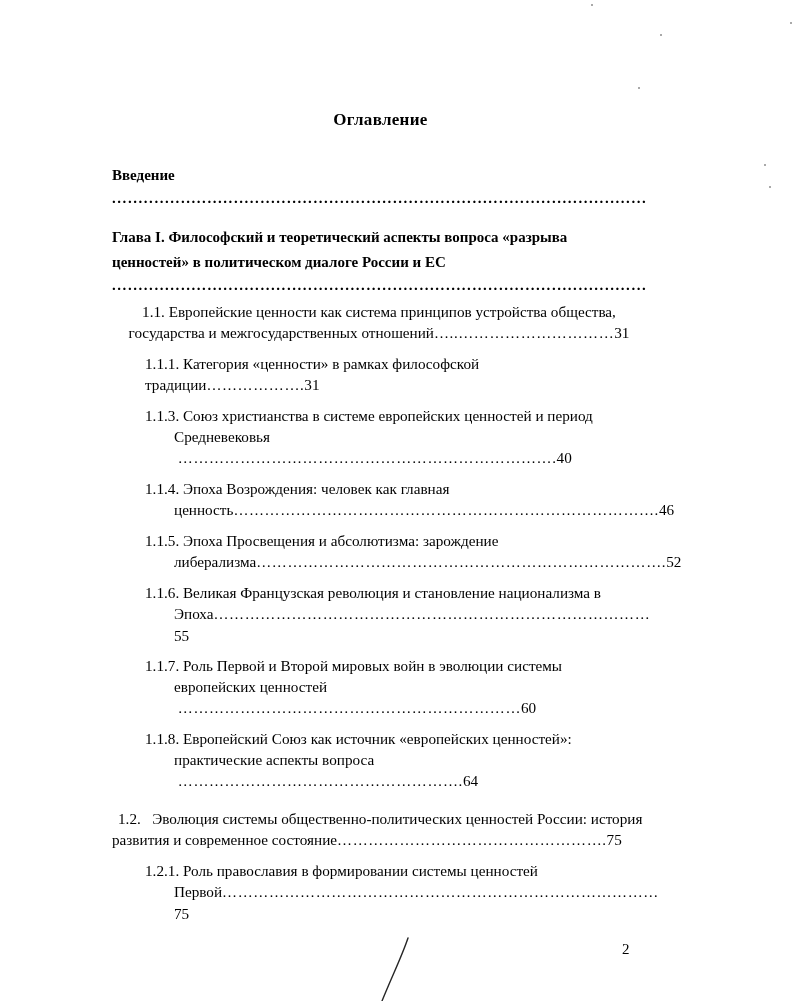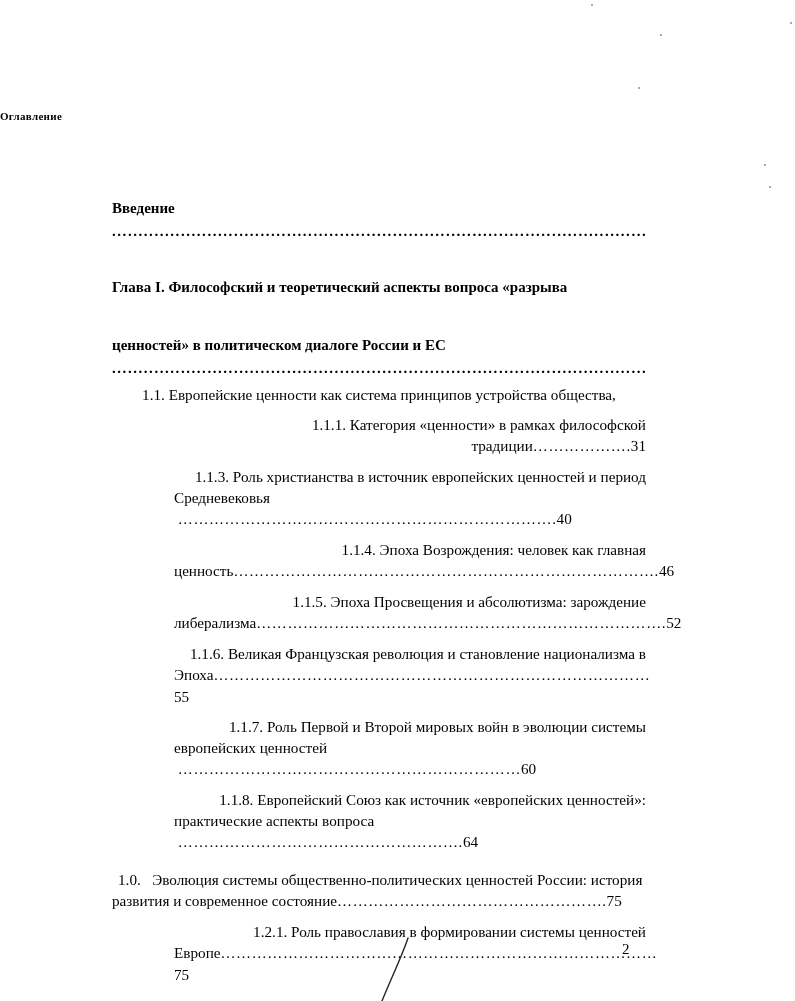--- a/index.html
+++ b/index.html
@@ -17,21 +17,22 @@
     color: #000000;
     -webkit-font-smoothing: antialiased;
   }
 
   
   .doc-title {
     position: absolute;
     top: 110px;
     left: 0;
     width: 761px;
-    font-size: 11px;
+    text-align: center;
+    font-size: 17px;
     font-weight: bold;
     letter-spacing: 0.3px;
   }
 
   
   .toc {
     position: absolute;
     top: 163px;
     left: 112px;
     width: 534px;
@@ -44,21 +45,20 @@
   }
 
   
   .entry.major {
     font-weight: bold;
     font-size: 15px;
   }
   .entry.major .etitle {
     display: block;
     line-height: 25px;
-    margin-top: 33px;
   }
   .entry.major .leader-row {
     display: block;
     position: relative;
     line-height: 21px;
     white-space: nowrap;
     overflow: hidden;
   }
   .entry.major .leader-row .dots {
     letter-spacing: 1.55px;
@@ -72,21 +72,20 @@
     display: block;
   }
 
   
   .entry.lvl2 {
     margin-left: 33px;
     font-size: 15.2px;
   }
   .entry.lvl2 .first-line {
     display: block;
-    text-align: right;
   }
   .entry.lvl2 .cont-line {
     display: block;
     padding-left: 29px;
   }
 
   .num { white-space: pre; }
   .gap { white-space: pre; }
 
   .dots {
@@ -144,29 +143,30 @@
     </div>
 
     <div class="entry major sp">
       <span class="etitle">Глава I. Философский и теоретический аспекты вопроса «разрыва</span>
       <span class="etitle">ценностей» в политическом диалоге России и ЕС</span>
       <span class="leader-row"><span class="dots">...............................................................................................................</span></span>
     </div>
 
     <div class="entry lvl1 sp-xs">
       <span class="line"><span class="num">1.1.</span><span class="gap"> </span><span>Европейские ценности как система принципов устройства общества,</span></span>
+      <span class="line"><span>государства и межгосударственных отношений</span><span class="dots">…..…………………………</span><span>31</span></span>
     </div>
 
     <div class="entry lvl2 sp-sm">
       <span class="first-line"><span class="num">1.1.1.</span><span class="gap"> </span><span>Категория «ценности» в рамках философской традиции</span><span class="dots">……………….</span><span>31</span></span>
     </div>
 
 
     <div class="entry lvl2 sp-sm">
-      <span class="first-line"><span class="num">1.1.3.</span><span class="gap"> </span><span>Роль христианства в источник европейских ценностей и период</span></span>
+      <span class="first-line"><span class="num">1.1.3.</span><span class="gap"> </span><span>Союз христианства в системе европейских ценностей и период</span></span>
       <span class="cont-line"><span>Средневековья</span><span class="gap"> </span><span class="dots">……………………………………………………………….</span><span>40</span></span>
     </div>
 
     <div class="entry lvl2 sp-sm">
       <span class="first-line"><span class="num">1.1.4.</span><span class="gap"> </span><span>Эпоха Возрождения: человек как главная</span></span>
       <span class="cont-line"><span>ценность</span><span class="dots">……………………………………………………………………….</span><span>46</span></span>
     </div>
 
     <div class="entry lvl2 sp-sm">
       <span class="first-line"><span class="num">1.1.5.</span><span class="gap"> </span><span>Эпоха Просвещения и абсолютизма: зарождение</span></span>
@@ -182,27 +182,27 @@
       <span class="first-line"><span class="num">1.1.7.</span><span class="gap"> </span><span>Роль Первой и Второй мировых войн в эволюции системы</span></span>
       <span class="cont-line"><span>европейских ценностей</span><span class="gap"> </span><span class="dots">…………………………………………………………</span><span>60</span></span>
     </div>
 
     <div class="entry lvl2 sp-sm">
       <span class="first-line"><span class="num">1.1.8.</span><span class="gap"> </span><span>Европейский Союз как источник «европейских ценностей»:</span></span>
       <span class="cont-line"><span>практические аспекты вопроса</span><span class="gap"> </span><span class="dots">……………………………………………….</span><span>64</span></span>
     </div>
 
     <div class="entry lvl1 sp">
-      <span class="line" style="padding-left:6px;"><span class="num">1.0.</span><span class="gap">   </span><span>Эволюция системы общественно-политических ценностей России: история</span></span>
+      <span class="line" style="padding-left:6px;"><span class="num">1.2.</span><span class="gap">   </span><span>Эволюция системы общественно-политических ценностей России: история</span></span>
       <span class="line"><span>развития и современное состояние</span><span class="dots">…………………………………………….</span><span>75</span></span>
     </div>
 
     <div class="entry lvl2 sp-sm">
       <span class="first-line"><span class="num">1.2.1.</span><span class="gap"> </span><span>Роль православия в формировании системы ценностей</span></span>
-      <span class="cont-line"><span>Европе</span><span class="dots">…………………………………………………………………………</span><span>75</span></span>
+      <span class="cont-line"><span>Первой</span><span class="dots">…………………………………………………………………………</span><span>75</span></span>
     </div>
 
   </div>
 
   <div class="page-number">2</div>
 
   <svg class="pen-stroke" viewBox="0 0 70 71" xmlns="http://www.w3.org/2000/svg">
     <path d="M 48 8 C 42 26, 33 44, 22 71" stroke="#262626" stroke-width="1.4" fill="none" stroke-linecap="round"></path>
   </svg>
 

